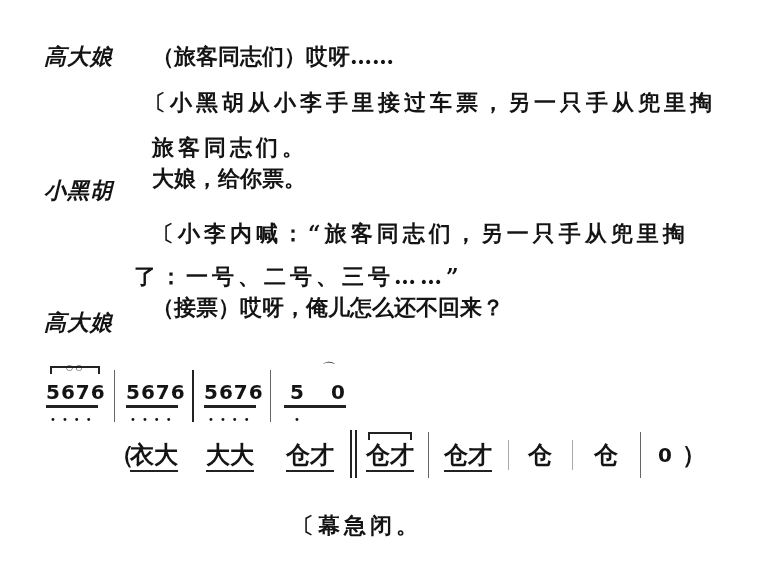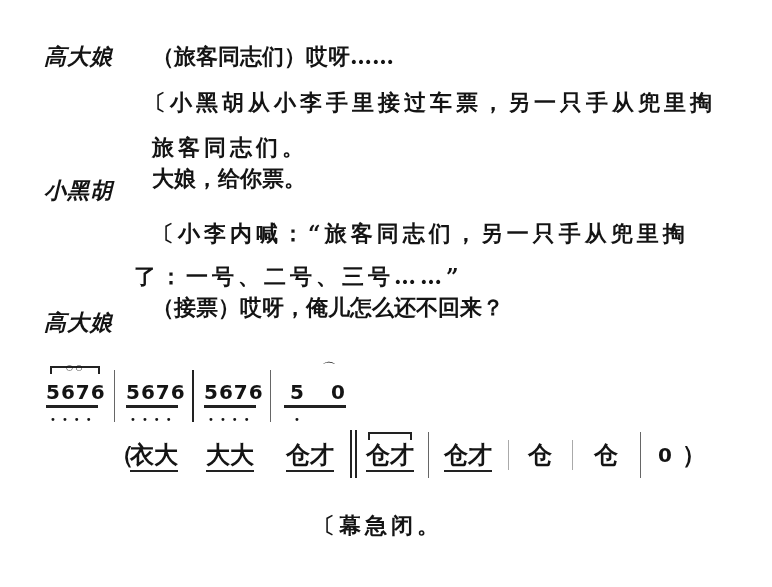--- a/index.html
+++ b/index.html
@@ -80,13 +80,13 @@
   <span class="syl u" style="left:444px;">仓才</span>
   <div class="bar" style="left:508px;top:0px;height:30px;background:#aaa;"></div>
   <span class="syl" style="left:528px;">仓</span>
   <div class="bar" style="left:572px;top:0px;height:30px;background:#aaa;"></div>
   <span class="syl" style="left:594px;">仓</span>
   <div class="bar" style="left:640px;top:-8px;height:46px;"></div>
   <span class="syl" style="left:658px;font-family:'DejaVu Sans',sans-serif;font-size:20px;">0</span>
   <span class="syl" style="left:682px;">）</span>
 </div>
 
-<div class="line stage" style="top:512px;left:292px;margin-left:21px;">〔幕急闭。</div>
+<div class="line stage" style="top:512px;left:292px;">〔幕急闭。</div>
 
 </body></html>

